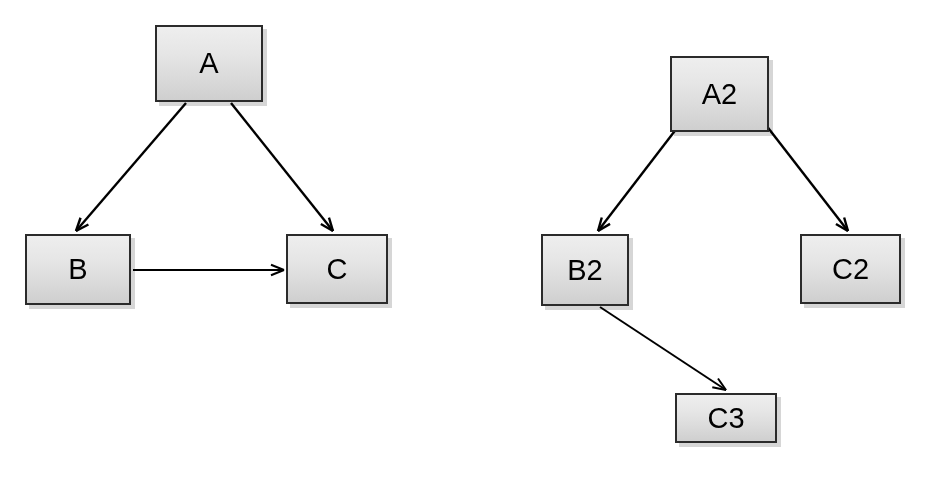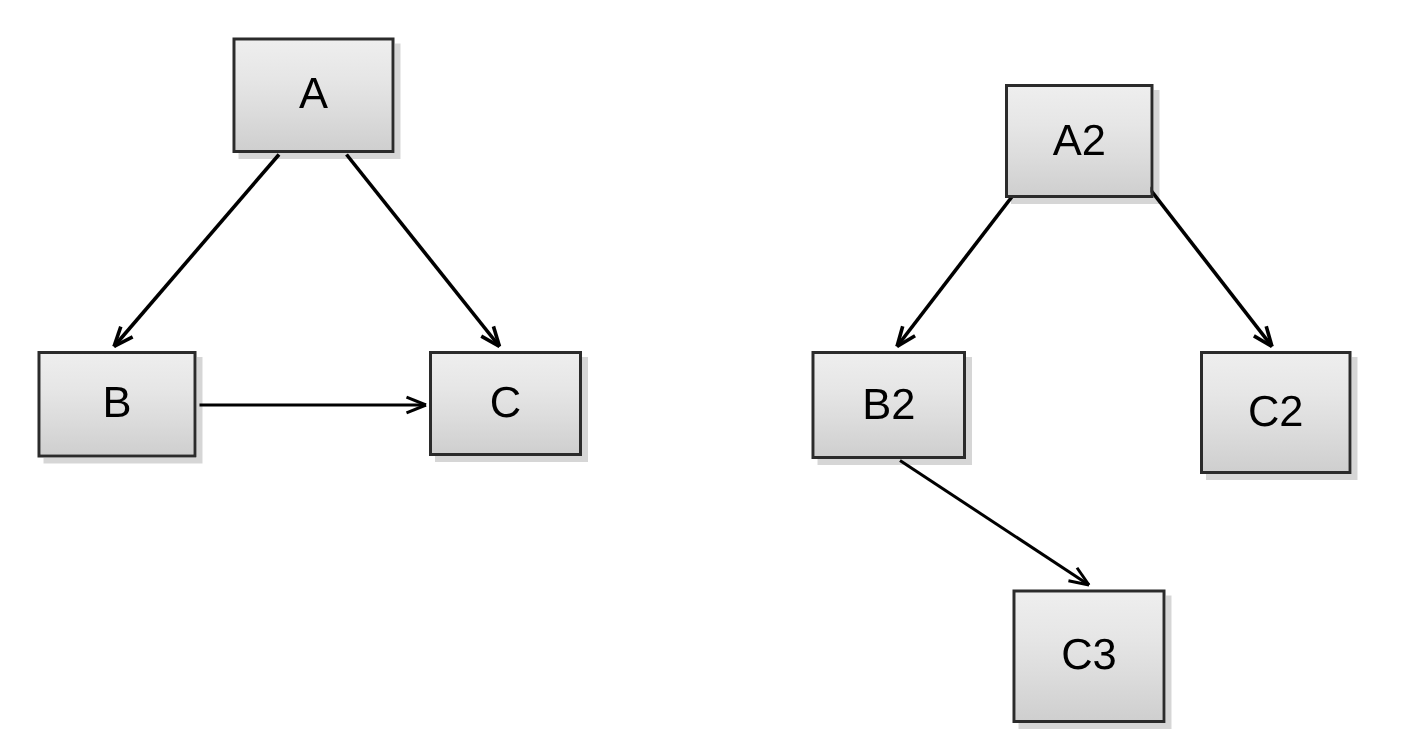--- a/index.html
+++ b/index.html
@@ -93,24 +93,24 @@
       </div>
       <div class="node" style="left: 25px; top: 234px; width: 106px; height: 71px;">
         <span class="node-label">B</span>
       </div>
       <div class="node" style="left: 286px; top: 234px; width: 102px; height: 70px;">
         <span class="node-label">C</span>
       </div>
       <div class="node" style="left: 670px; top: 25px; width: 99px; height: 76px; margin-top: 31px;">
         <span class="node-label">A2</span>
       </div>
-      <div class="node" style="left: 541px; top: 234px; width: 103px; height: 72px;">
+      <div class="node" style="left: 541px; top: 234px; width: 88px; height: 72px;">
         <span class="node-label">B2</span>
       </div>
-      <div class="node" style="left: 800px; top: 234px; width: 101px; height: 82px;">
+      <div class="node" style="left: 800px; top: 234px; width: 101px; height: 70px;">
         <span class="node-label">C2</span>
       </div>
-      <div class="node" style="left: 675px; top: 393px; width: 102px; height: 89px;">
+      <div class="node" style="left: 675px; top: 393px; width: 102px; height: 50px;">
         <span class="node-label">C3</span>
       </div>
     </div>
 
 </div>
 
 </body></html>

